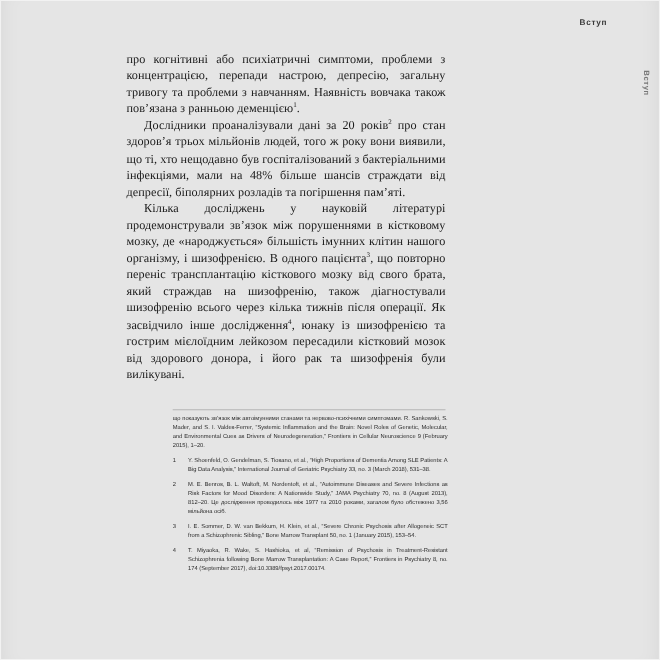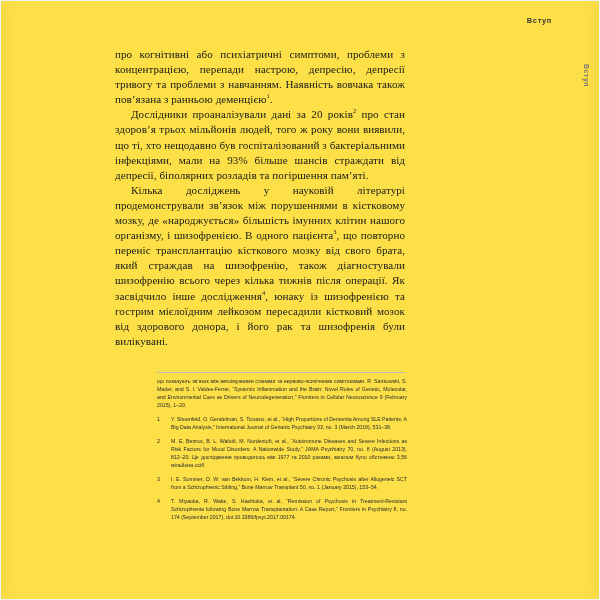--- a/index.html
+++ b/index.html
@@ -6,21 +6,21 @@
   body{
     width:600px;height:600px;overflow:hidden;
     background:#ffffff;
     font-family:"Liberation Serif", serif;
     color:#1a1a1a;
     -webkit-font-smoothing:antialiased;
   }
   .page{
     position:relative;
     width:600px;height:600px;
-    background:#fde047;
+    background:#e5e5e5;
     box-sizing:border-box;
   }
   
   .page:before{
     content:"";position:absolute;left:0;top:0;width:600px;height:600px;
     box-shadow:inset 0 0 0 1px #f2f2f2, inset 14px 0 22px -18px rgba(0,0,0,.10),
                inset -14px 0 22px -18px rgba(0,0,0,.10);
     pointer-events:none;
   }
 
@@ -124,23 +124,23 @@
 <div class="page">
 
   <div class="running-head">Вступ</div>
 
   <div class="side-tab">
     <span>Вступ</span>
   </div>
 
   <div class="body-col">
 
-    <p class="para first"><span>про когнітивні або психіатричні симптоми, проблеми з концентрацією, перепади настрою, депресію, депресії тривогу та проблеми з навчанням. Наявність вовчака також пов’язана з ранньою деменцією</span><sup>1</sup><span>.</span></p>
+    <p class="para first"><span>про когнітивні або психіатричні симптоми, проблеми з концентрацією, перепади настрою, депресію, загальну тривогу та проблеми з навчанням. Наявність вовчака також пов’язана з ранньою деменцією</span><sup>1</sup><span>.</span></p>
 
-    <p class="para"><span>Дослідники проаналізували дані за 20 років</span><sup>2</sup><span> про стан здоров’я трьох мільйонів людей, того ж року вони виявили, що ті, хто нещодавно був госпіталізований з бактеріальними інфекціями, мали на 93% більше шансів страждати від депресії, біполярних розладів та погіршення пам’яті.</span></p>
+    <p class="para"><span>Дослідники проаналізували дані за 20 років</span><sup>2</sup><span> про стан здоров’я трьох мільйонів людей, того ж року вони виявили, що ті, хто нещодавно був госпіталізований з бактеріальними інфекціями, мали на 48% більше шансів страждати від депресії, біполярних розладів та погіршення пам’яті.</span></p>
 
     <p class="para"><span>Кілька досліджень у науковій літературі продемонстрували зв’язок між порушеннями в кістковому мозку, де «народжується» більшість імунних клітин нашого організму, і шизофренією. В одного пацієнта</span><sup>3</sup><span>, що повторно переніс трансплантацію кісткового мозку від свого брата, який страждав на шизофренію, також діагностували шизофренію всього через кілька тижнів після операції. Як засвідчило інше дослідження</span><sup>4</sup><span>, юнаку із шизофренією та гострим мієлоїдним лейкозом пересадили кістковий мозок від здорового донора, і його рак та шизофренія були вилікувані.</span></p>
 
   </div>
 
   <div class="notes-rule"></div>
 
   <div class="notes">
 
     <p class="note-cont">що показують зв’язок між автоімунними станами та нервово-психічними симптомами. R. Sankowski, S. Mader, and S. I. Valdes-Ferrer, “Systemic Inflammation and the Brain: Novel Roles of Genetic, Molecular, and Environmental Cues as Drivers of Neurodegeneration,” Frontiers in Cellular Neuroscience 9 (February 2015), 1–20.</p>

